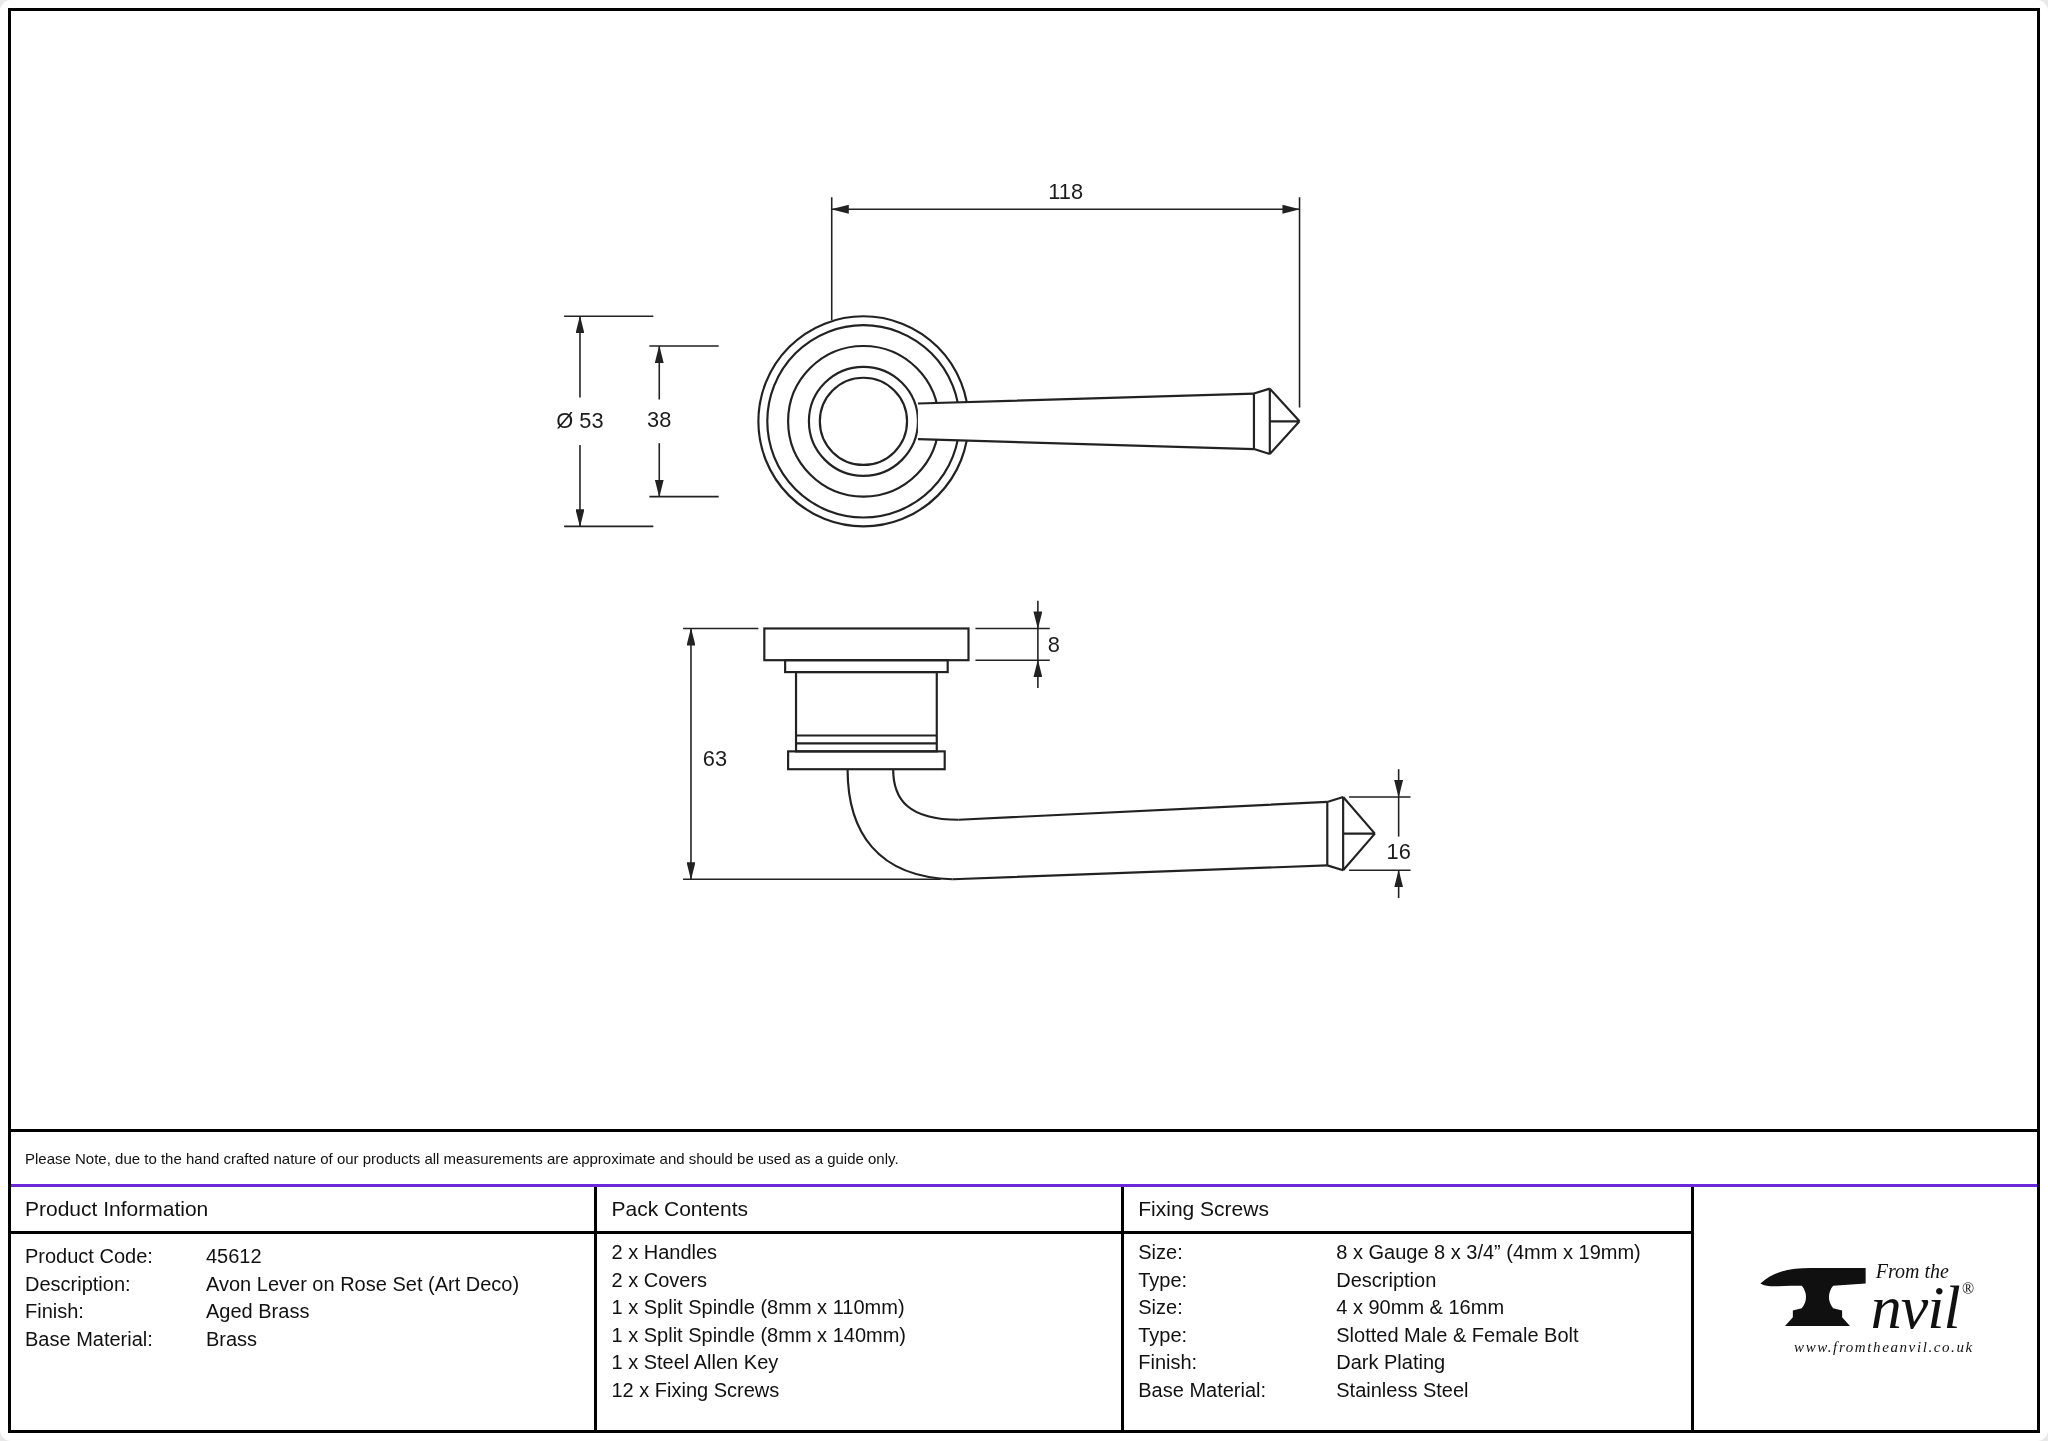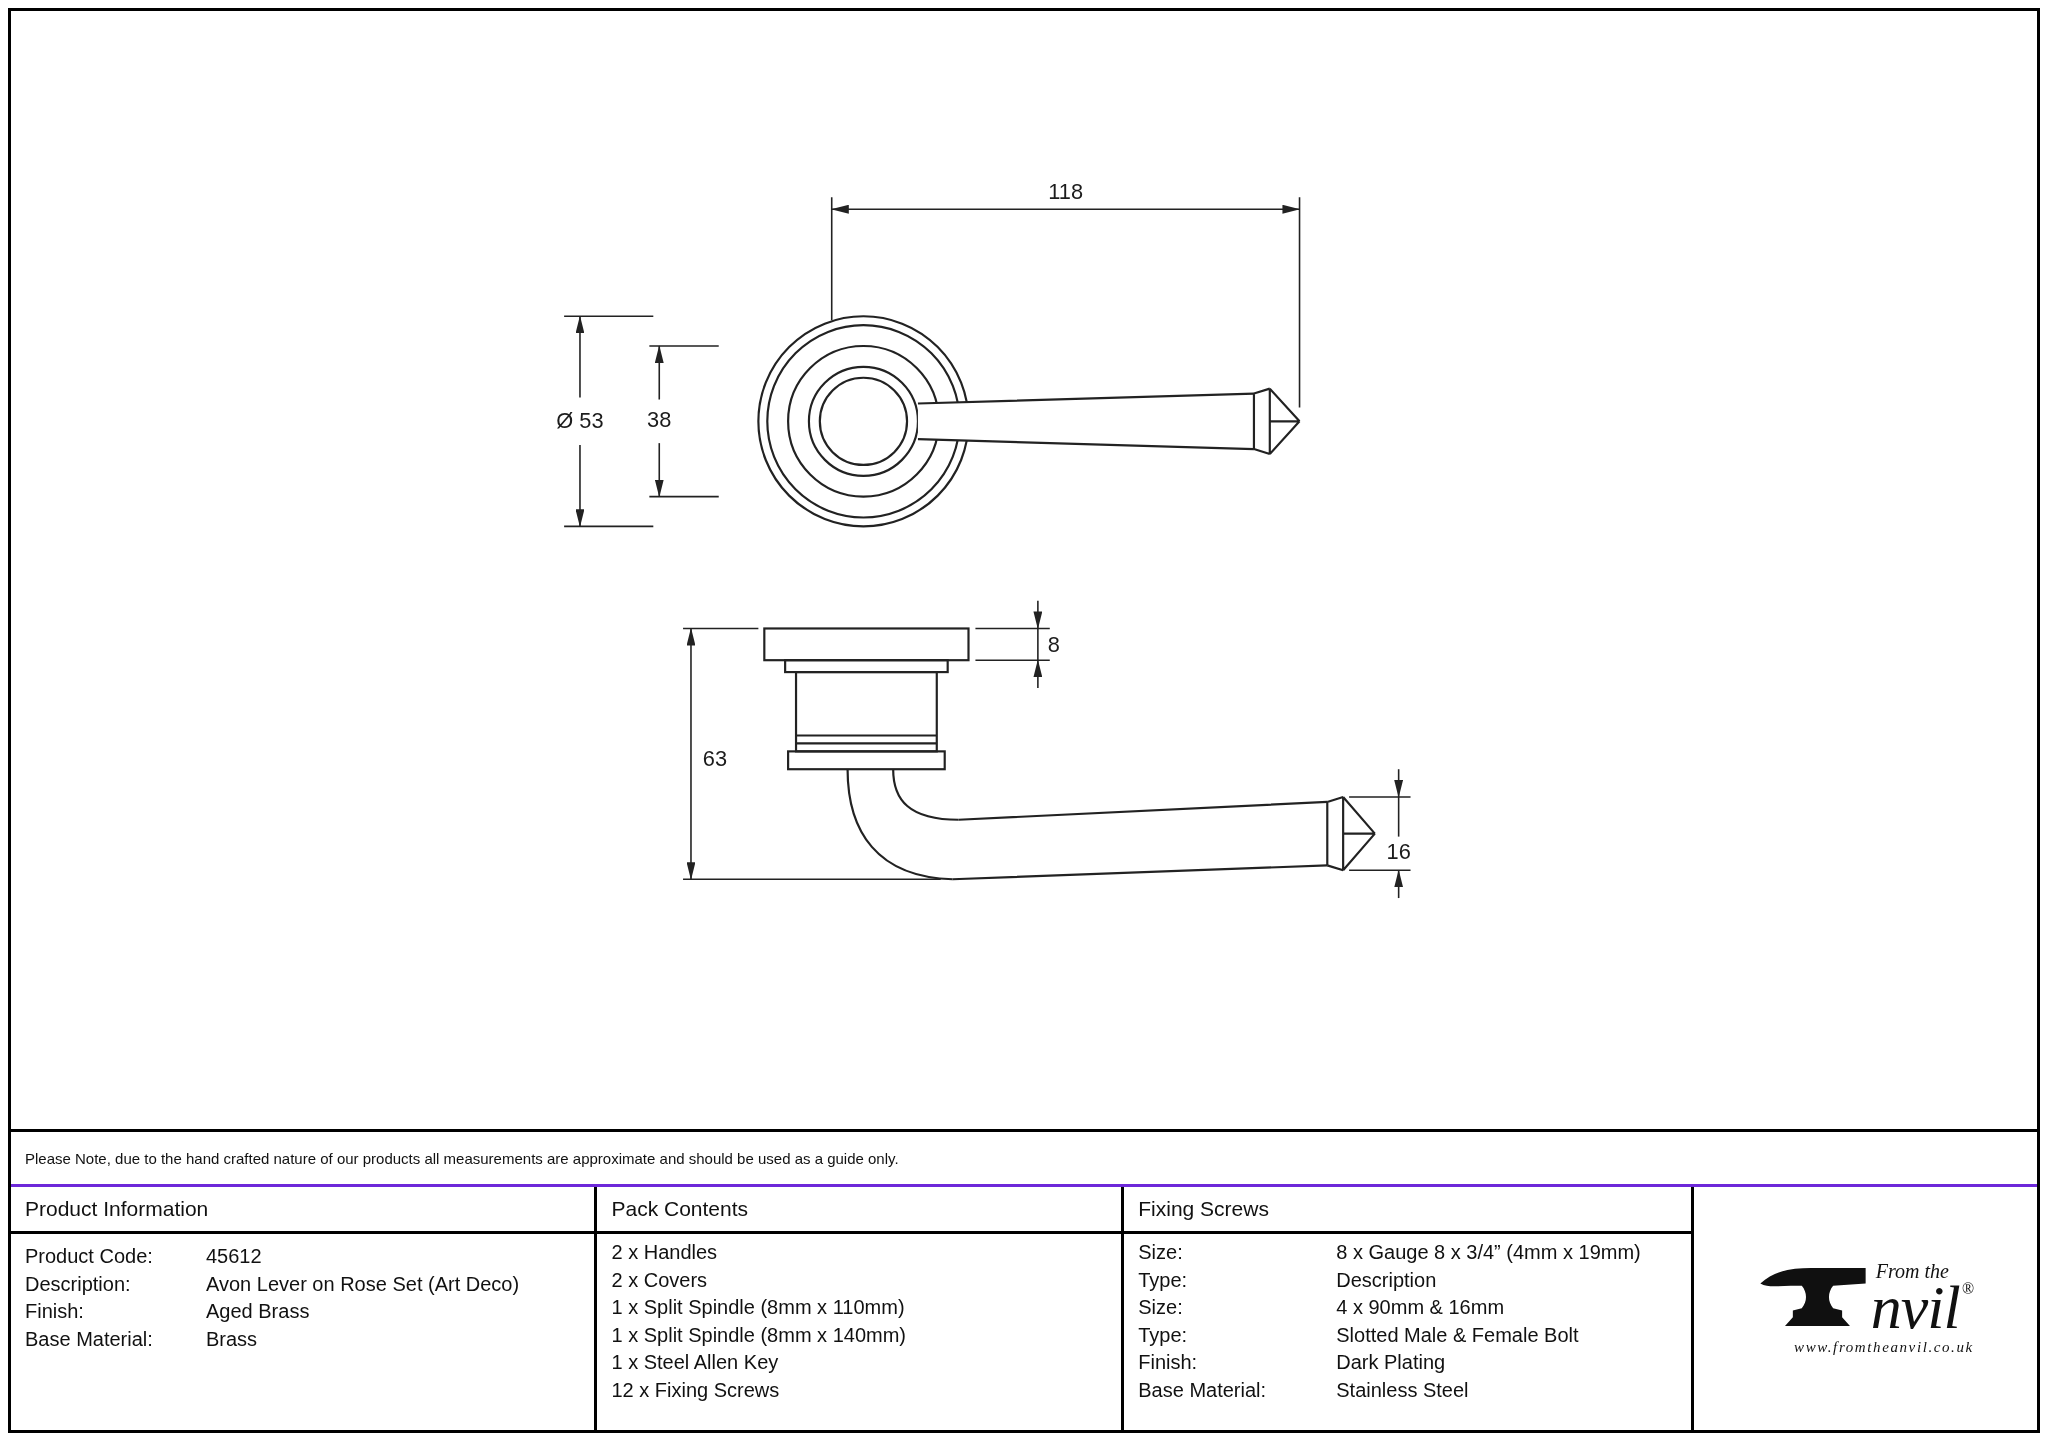--- a/index.html
+++ b/index.html
@@ -1,18 +1,18 @@
 <!DOCTYPE html>
 <html><head>
 <meta charset="utf-8">
 <style>
   html,body{margin:0;padding:0;background:#e8e8e8;}
   .page{
     width:2048px;height:1441px;background:#ffffff;box-sizing:border-box;
-    padding:8px;font-family:"Liberation Sans",sans-serif;color:#111;
+    padding:8px;font-family:"Liberation Sans",sans-serif;color:#111;border-radius:11px;
   }
   .frame{
     border:3px solid #000;height:100%;box-sizing:border-box;
     display:flex;flex-direction:column;background:#fff;
   }
   .drawing-area{flex:1 1 auto;overflow:hidden;display:flex;align-items:stretch;justify-content:center;}
   .drawing-area svg{width:100%;height:100%;}
 
   .note-row{
     flex:0 0 52px;border-top:3px solid #000;display:flex;align-items:center;

